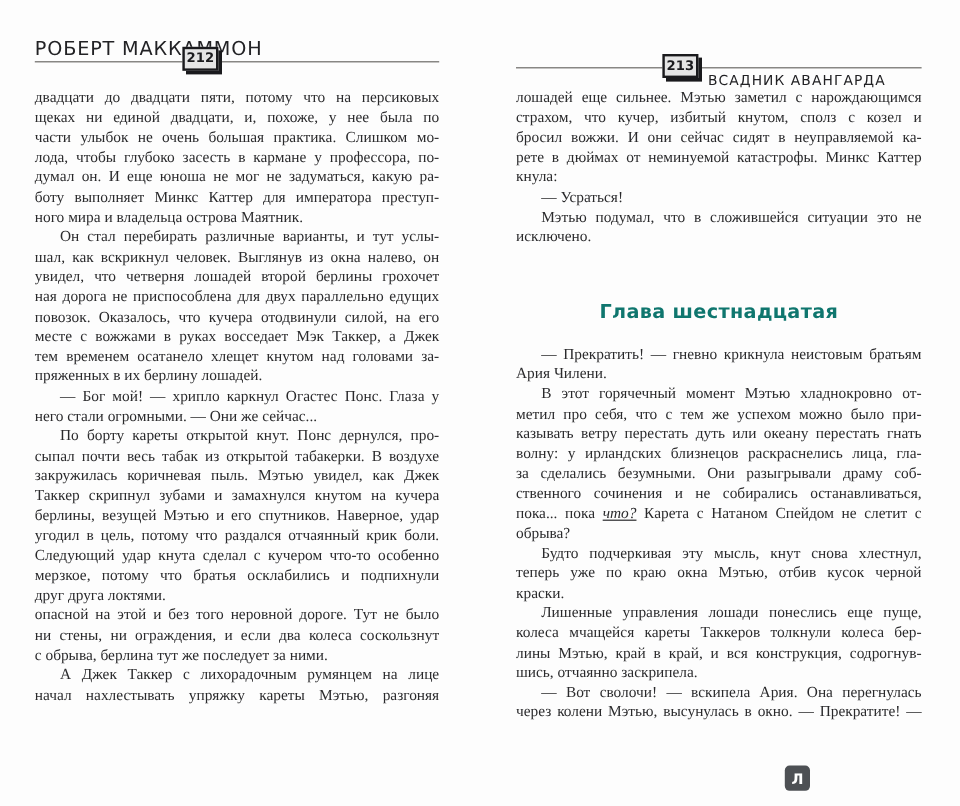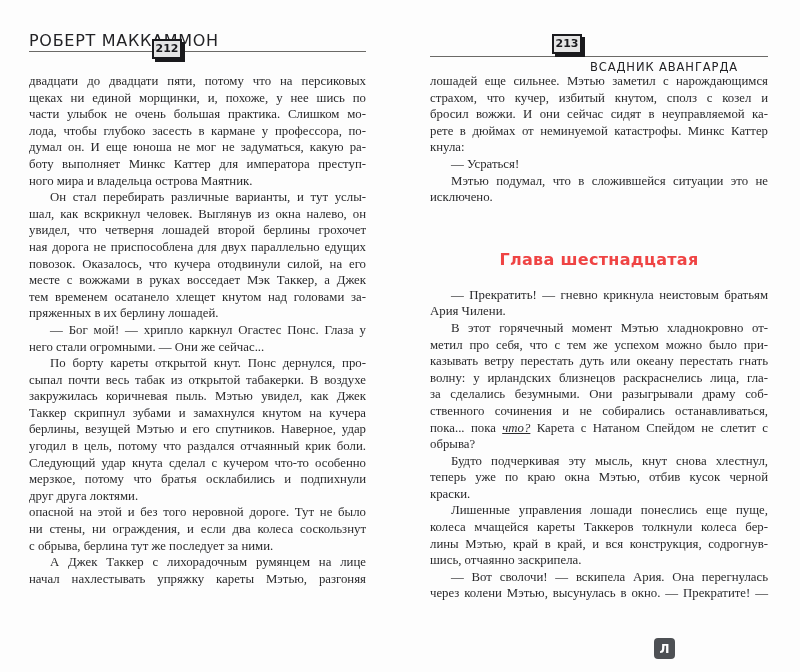--- a/index.html
+++ b/index.html
@@ -23,38 +23,38 @@
     font-size:16px; font-weight:normal; letter-spacing:0.7px; color:#222225;
     white-space:nowrap;
   }
   .pagebox {
     position:absolute; width:26px; text-align:center;
     background:#e5e5e5; border:2px solid #1a1a1d;
     box-shadow:3px 3px 0 #1a1a1d;
     font-weight:bold; font-size:11px; padding:1px 0 2px; color:#1b1b1e;
   }
   .hdr-left  .pagebox { left:123px; top:9px;  }
-  .hdr-right .pagebox { left:122px; top:4px; }
+  .hdr-right .pagebox { left:122px; top:15px; }
   .booktitle {
     position:absolute; left:160px; top:30px;
     font-size:11.5px; font-weight:normal; letter-spacing:0.9px; color:#222225;
     white-space:nowrap;
   }
 
   
   .body { font-size:12.8px; line-height:16.6px; }
   .line { text-align:justify; text-align-last:justify; }
   .line.end { text-align-last:left; }
   .line.indent { text-indent:21px; }
   .line i { font-style:italic;text-decoration:underline; }
 
   .chapter {
     margin:44px 0 18px; text-align:center;
     font-family:"DejaVu Sans", sans-serif;
-    font-size:16px; font-weight:bold; letter-spacing:0.3px; color:#ef4444;
+    font-size:16px; font-weight:bold; letter-spacing:0.3px; color:#0f766e;
   }
 
   
   .logo {
     position:absolute; left:654px; top:638px; width:21px; height:21px;
     border-radius:4px; background:#4d5054;
     display:flex; align-items:center; justify-content:center;
   }
   .logo span {
     color:#ffffff; font-family:"DejaVu Sans", sans-serif;
@@ -67,21 +67,21 @@
 <div class="canvas">
 
   <section class="page left">
     <header class="hdr hdr-left">
       <span class="author">РОБЕРТ МАККАММОН</span>
       <span class="rule"></span>
       <span class="pagebox">212</span>
     </header>
     <div class="body">
         <div class="line">двадцати до двадцати пяти, потому что на персиковых</div>
-        <div class="line">щеках ни единой морщинки, и, похоже, у нее шись по</div>
+        <div class="line">щеках ни единой двадцати, и, похоже, у нее была по</div>
         <div class="line">части улыбок не очень большая практика. Слишком мо-</div>
         <div class="line">лода, чтобы глубоко засесть в кармане у профессора, по-</div>
         <div class="line">думал он. И еще юноша не мог не задуматься, какую ра-</div>
         <div class="line">боту выполняет Минкс Каттер для императора преступ-</div>
         <div class="line end">ного мира и владельца острова Маятник.</div>
         <div class="line indent">Он стал перебирать различные варианты, и тут услы-</div>
         <div class="line">шал, как вскрикнул человек. Выглянув из окна налево, он</div>
         <div class="line">увидел, что четверня лошадей второй берлины грохочет</div>
         <div class="line">ная дорога не приспособлена для двух параллельно едущих</div>
         <div class="line">повозок. Оказалось, что кучера отодвинули силой, на его</div>

